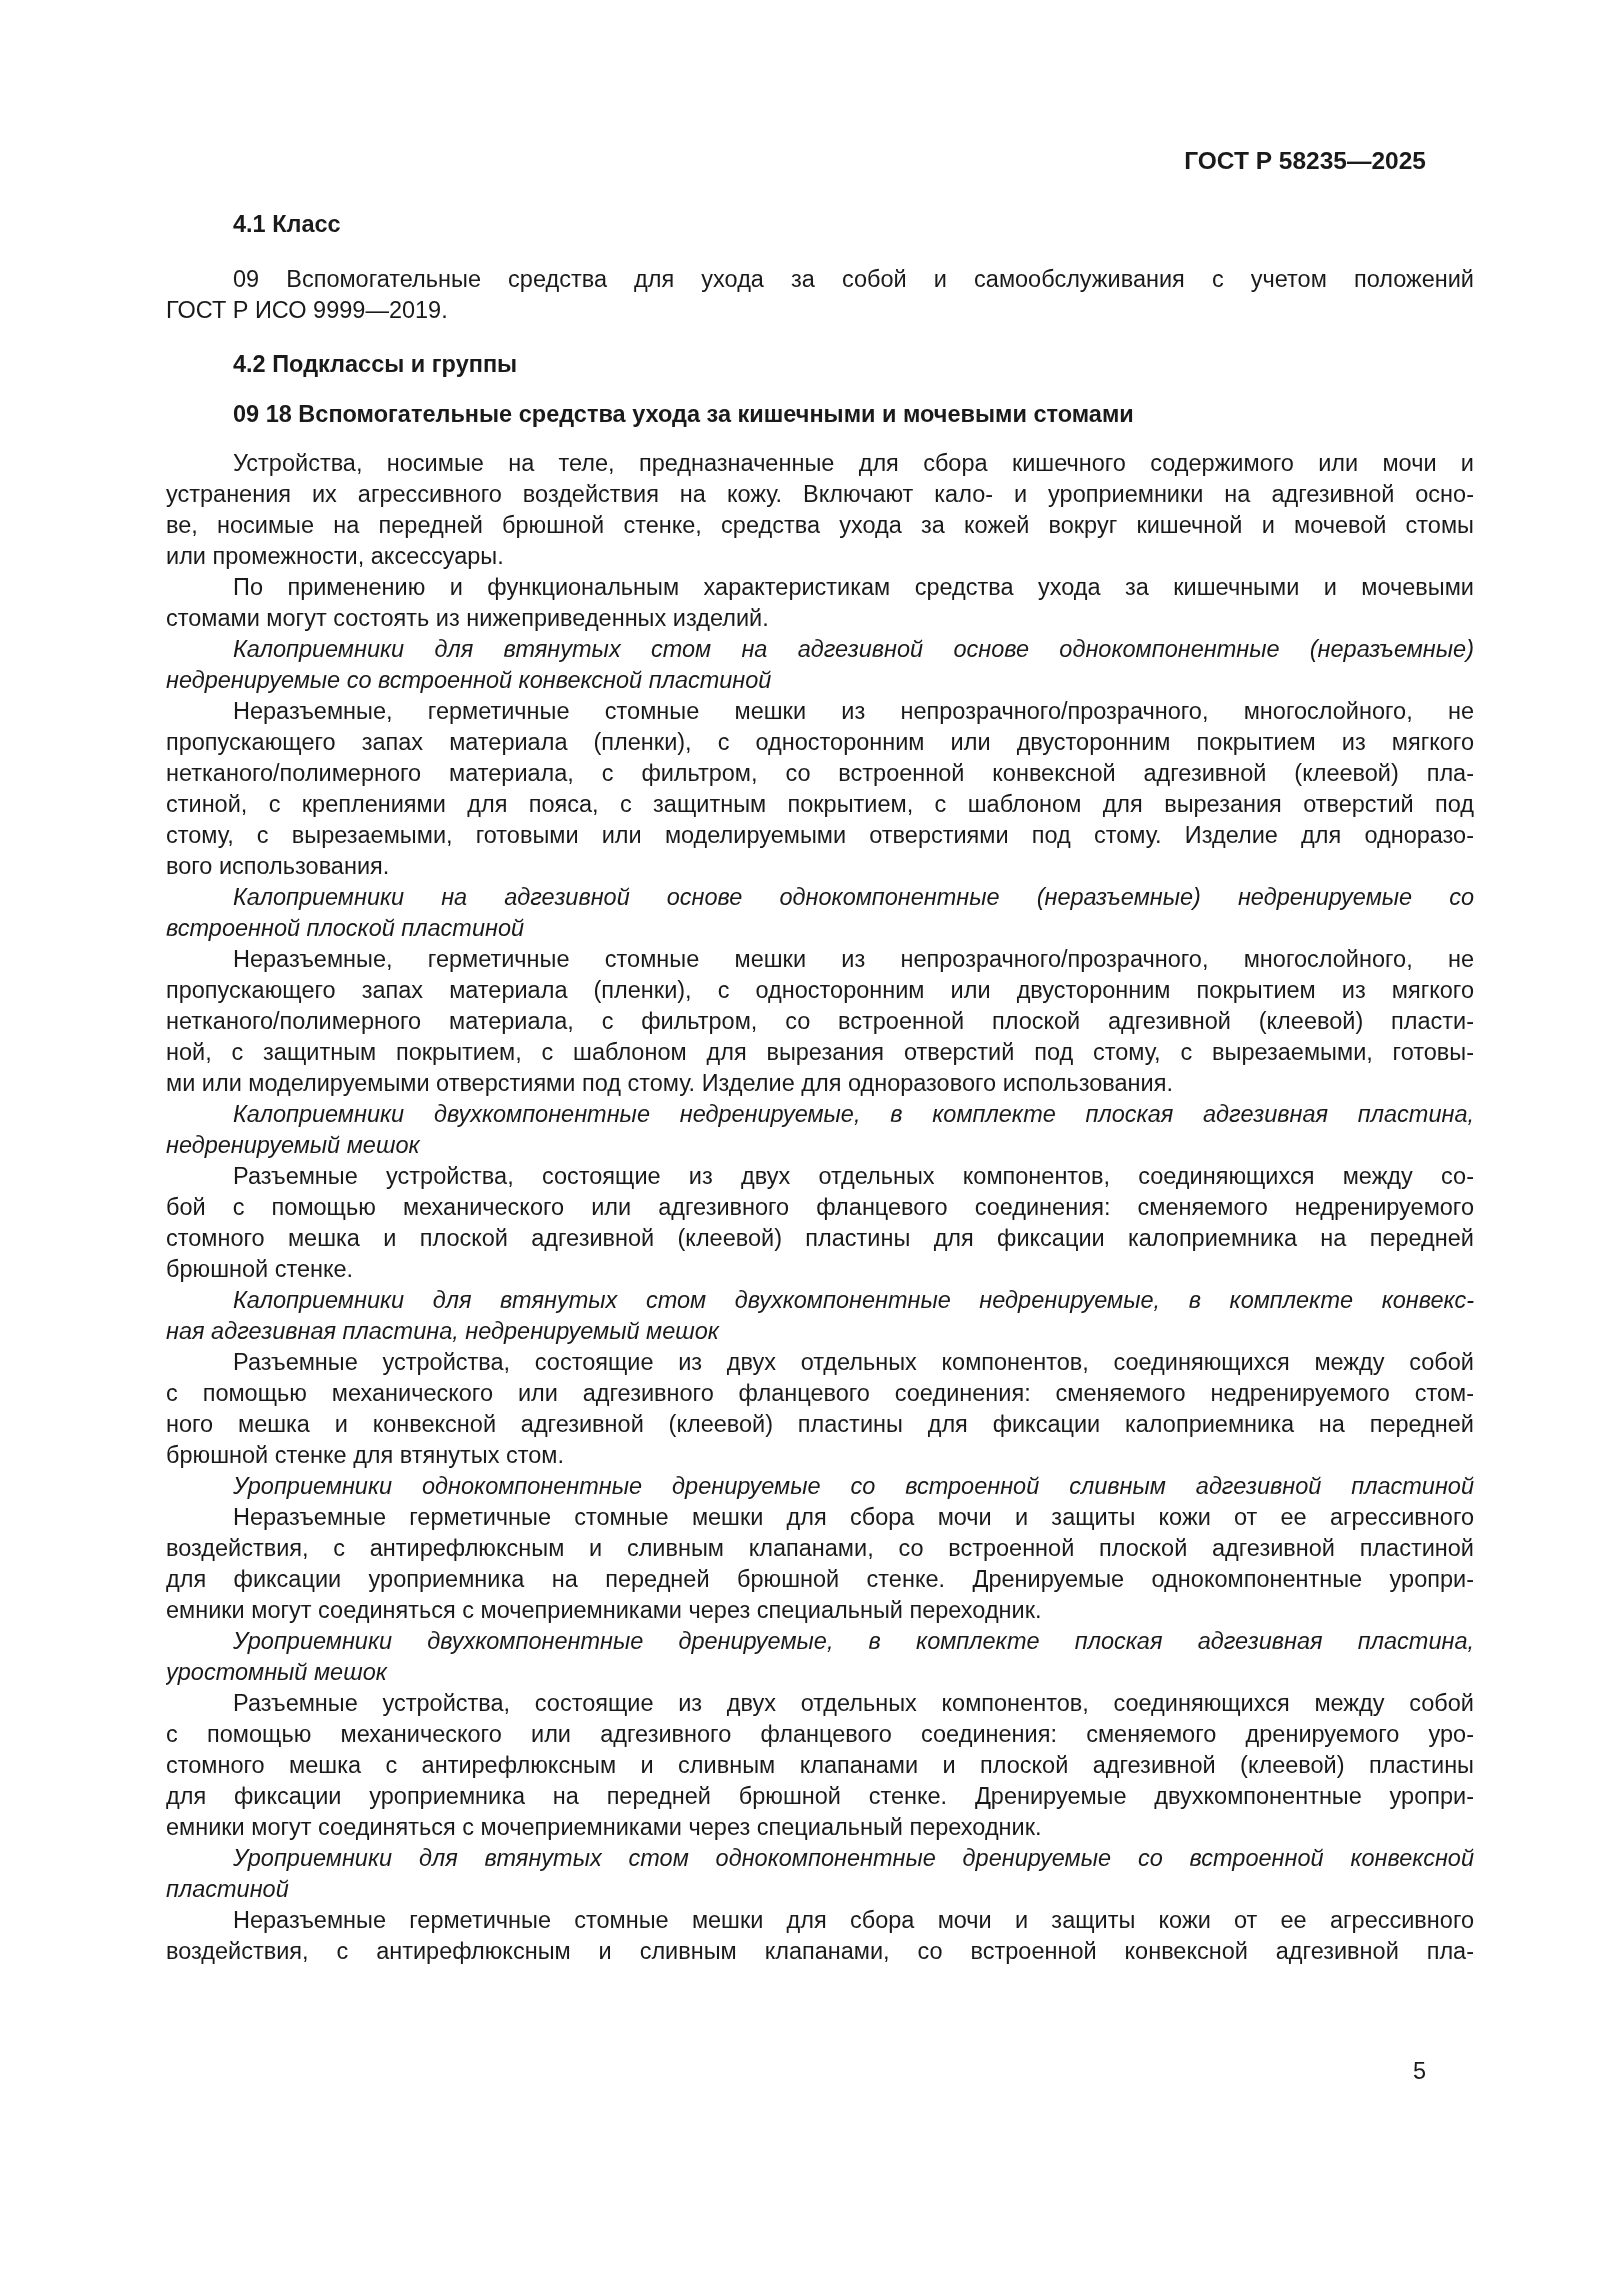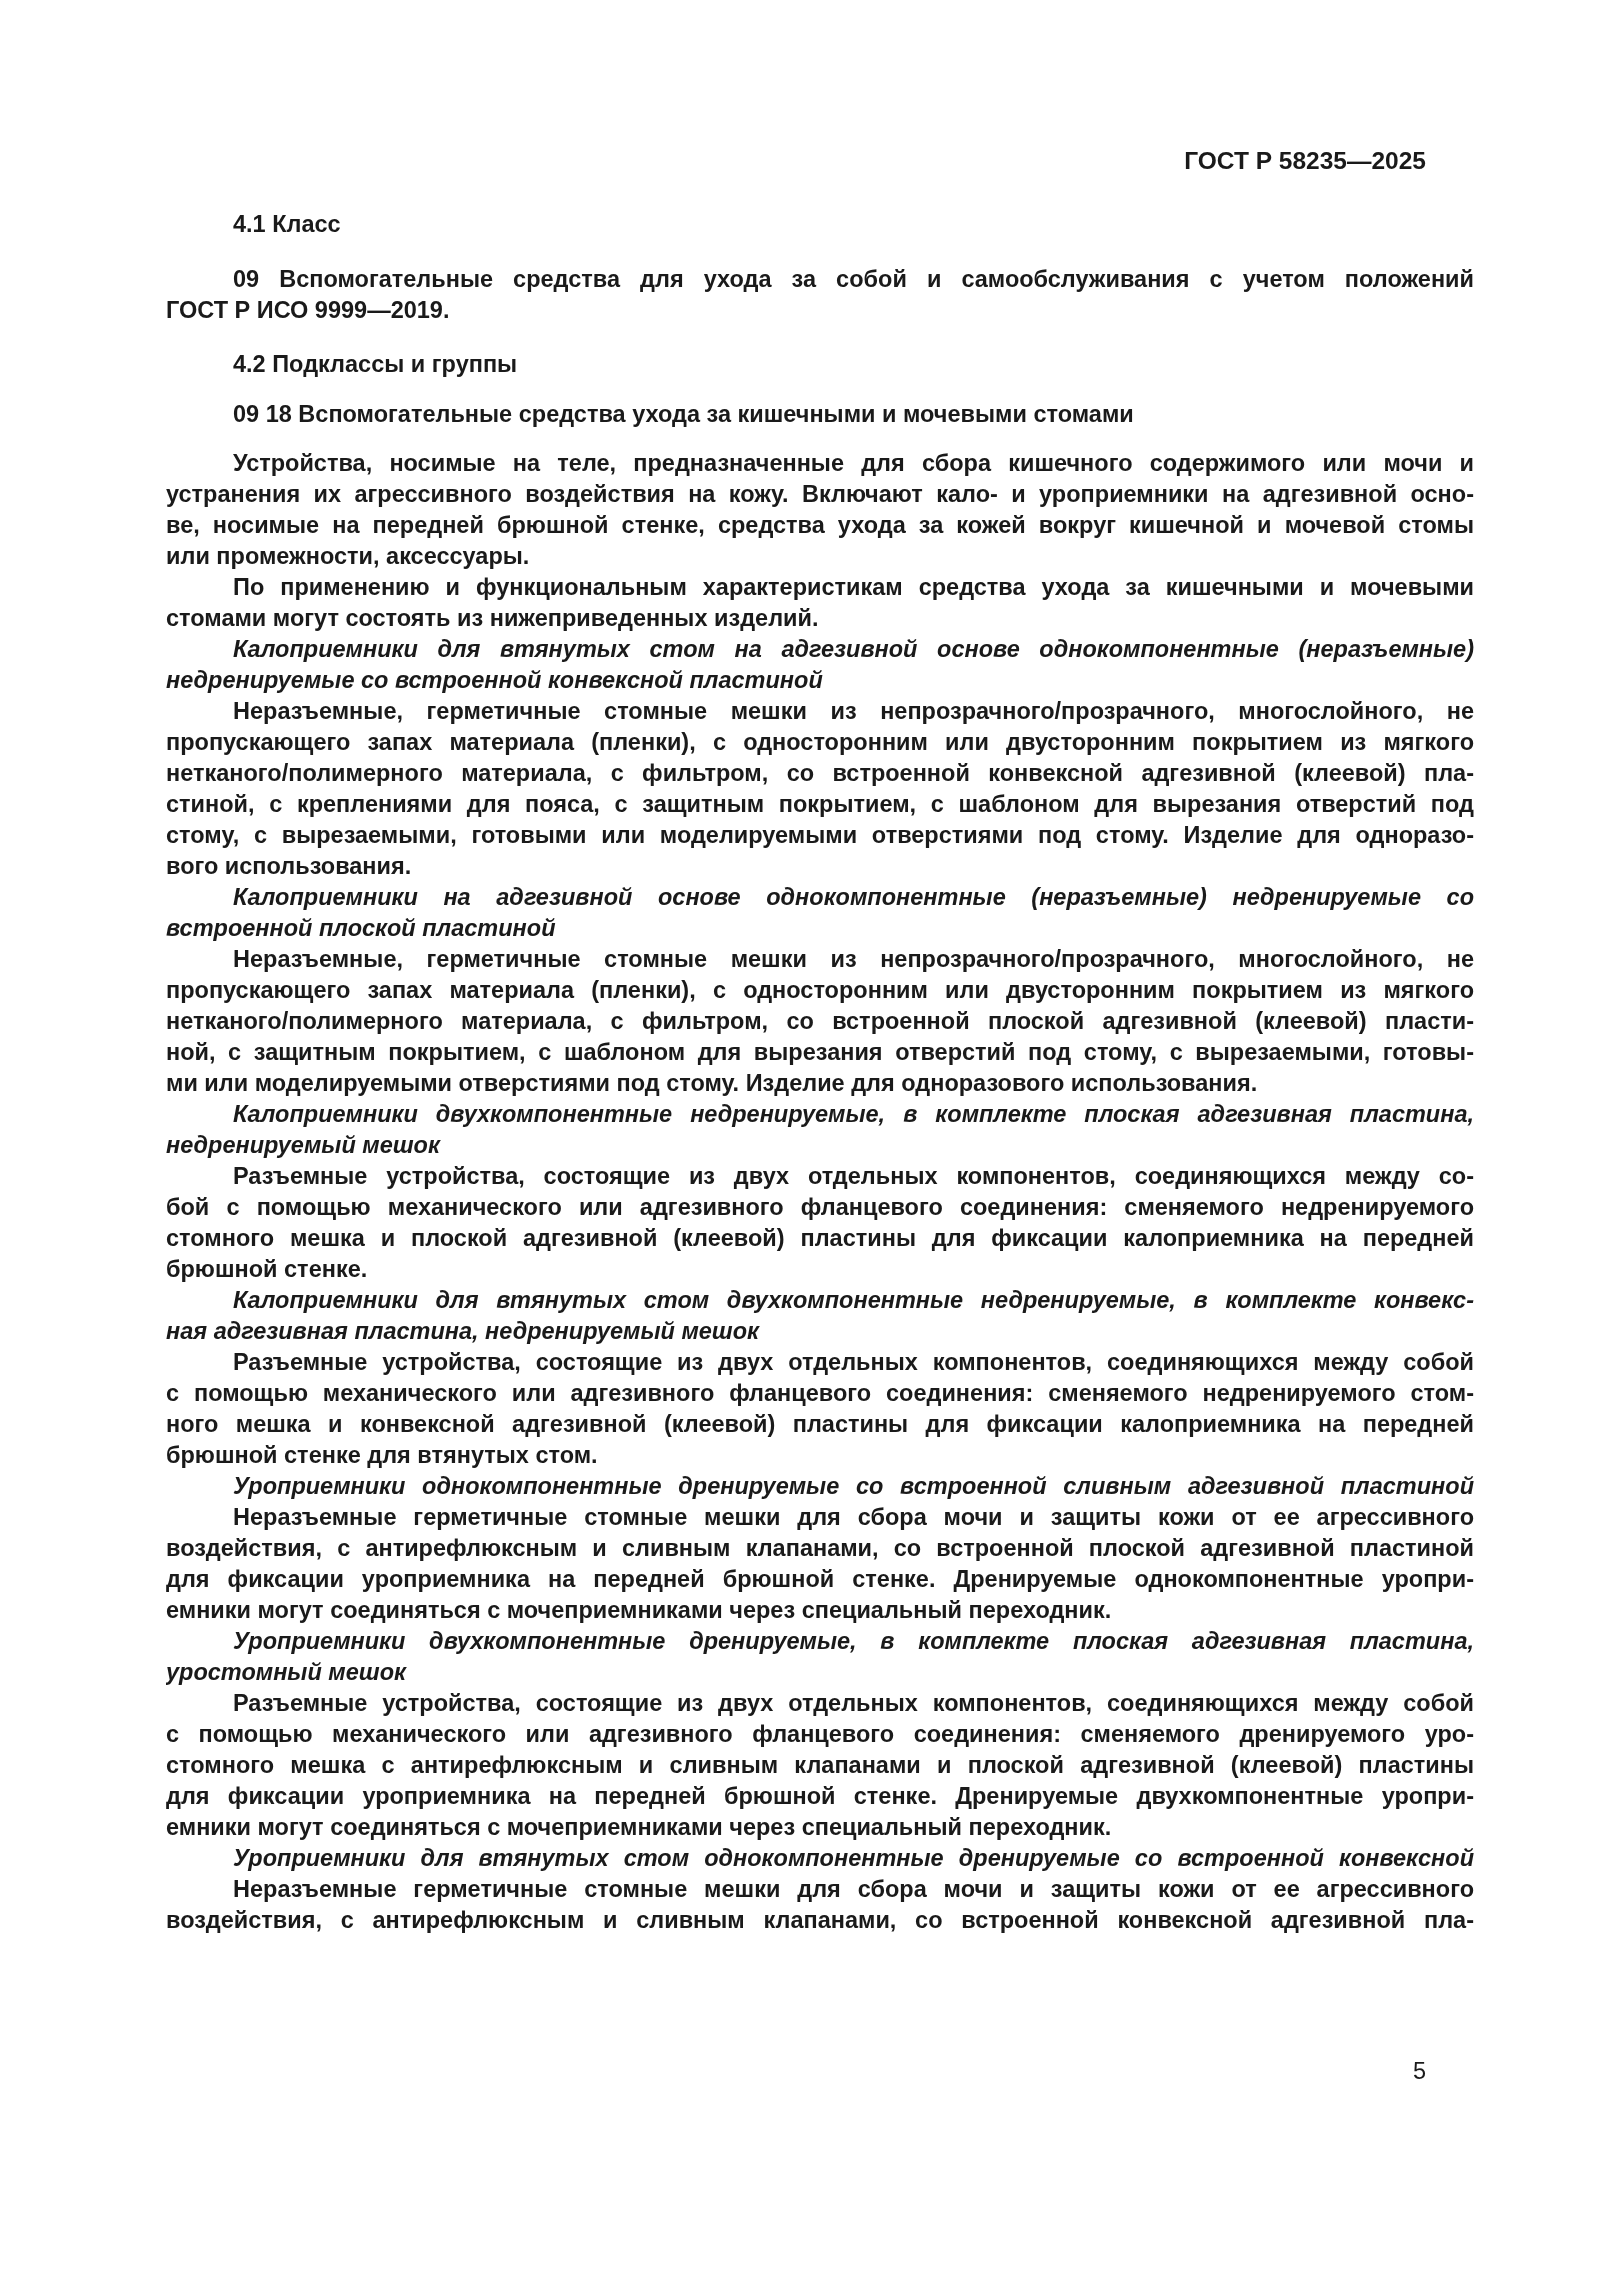--- a/index.html
+++ b/index.html
@@ -9,21 +9,21 @@
   .content { position: absolute; left: 118px; top: 209px; width: 1308px; margin-left: 48px; }
   .h { font-weight: bold; font-size: 23.5px; padding-left: 67px; line-height: 31px; }
   .line { font-size: 23.5px; line-height: 31px; height: 31px; white-space: nowrap;
           text-align: justify; text-align-last: justify; overflow: hidden; }
   .line.last { text-align-last: left; }
   .line.first { padding-left: 67px; }
   .it { font-style: italic; }
   .gap-lg { height: 23.5px; }
   .gap-md { height: 18.6px; }
   .pagenum { position: absolute; top: 2058px; right: 195px; font-size: 23.5px; }
-  .para { margin: 0; font-weight: bold; }
+  .para { margin: 0; }
 </style>
 </head>
 <body>
 
 <div class="header">ГОСТ Р 58235—2025</div>
 
 <div class="content" id="content">
     <div class="h">4.1  Класс</div>
     <div class="gap-lg"></div>
     <div class="para">
@@ -103,20 +103,21 @@
     </div>
     <div class="para">
       <div class="line first">Разъемные устройства, состоящие из двух отдельных компонентов, соединяющихся между собой</div>
       <div class="line">с помощью механического или адгезивного фланцевого соединения: сменяемого дренируемого уро-</div>
       <div class="line">стомного мешка с антирефлюксным и сливным клапанами и плоской адгезивной (клеевой) пластины</div>
       <div class="line">для фиксации уроприемника на передней брюшной стенке. Дренируемые двухкомпонентные уропри-</div>
       <div class="line last">емники могут соединяться с мочеприемниками через специальный переходник.</div>
     </div>
     <div class="para it">
       <div class="line first">Уроприемники для втянутых стом однокомпонентные дренируемые со встроенной конвексной</div>
+      <div class="line last">пластиной</div>
     </div>
     <div class="para">
       <div class="line first">Неразъемные герметичные стомные мешки для сбора мочи и защиты кожи от ее агрессивного</div>
       <div class="line">воздействия, с антирефлюксным и сливным клапанами, со встроенной конвексной адгезивной пла-</div>
     </div>
   </div>
 
 <div class="pagenum">5</div>
 
 

